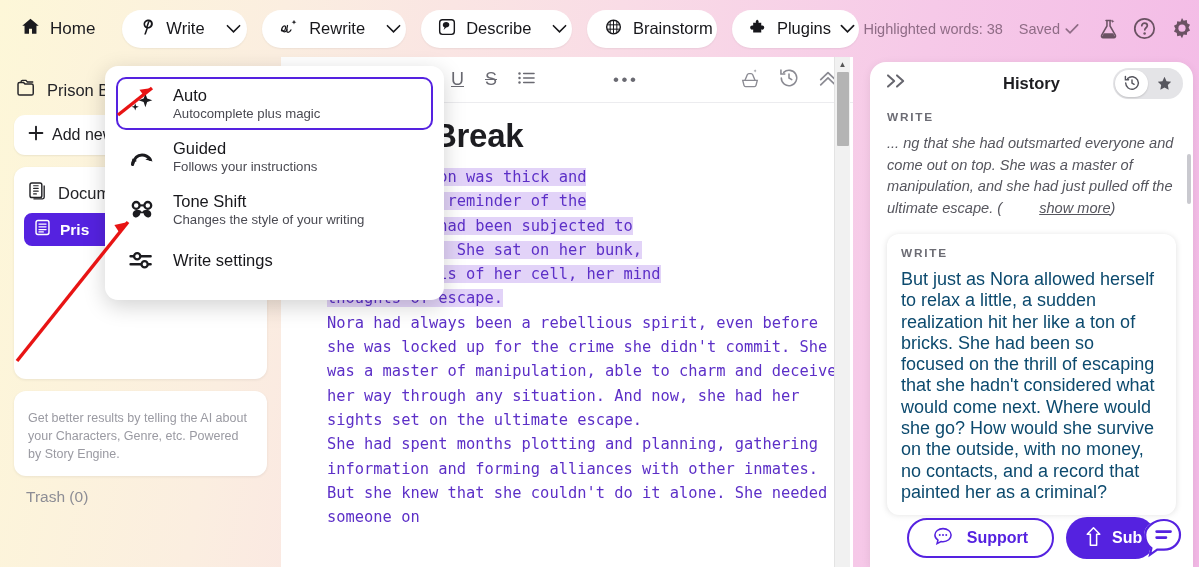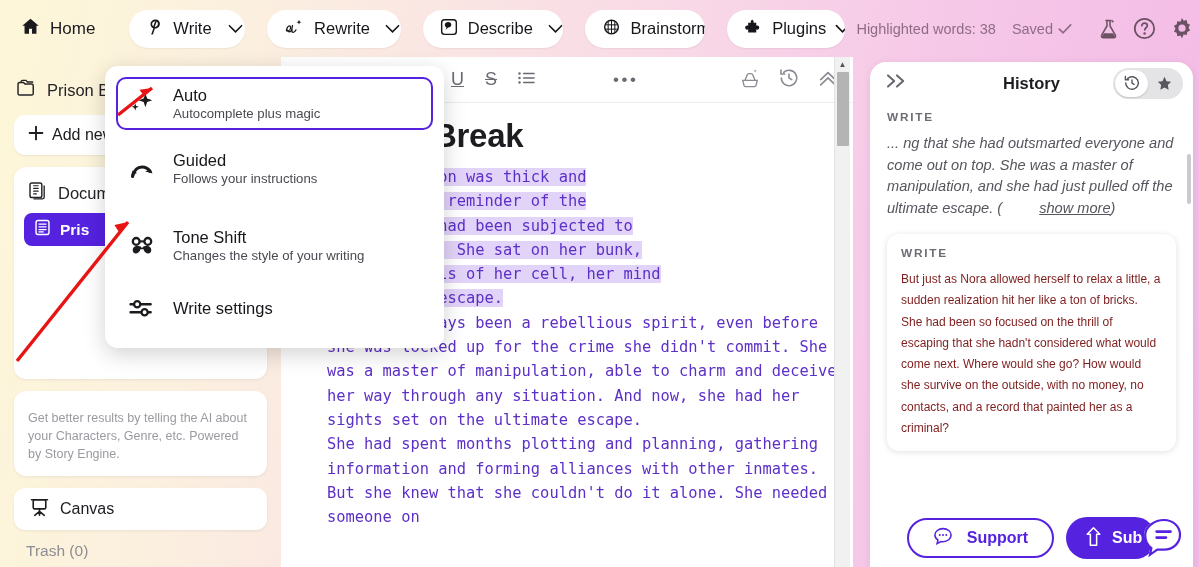--- a/index.html
+++ b/index.html
@@ -15,21 +15,21 @@
     overflow: hidden;
     background: linear-gradient(100deg, #fdf7d8 0%, #fbeee0 22%, #f9dce6 48%, #f6c9e8 72%, #f3b9e6 100%);
   }
 
   
   .topbar {
     position: absolute; top: 0; left: 0;
     width: 1195px; height: 57px;
     display: flex; align-items: center;
     padding-left: 14px;
-    gap: 11px;
+    gap: 4px;
     z-index: 40;
   }
   .home-btn {
     display: flex; align-items: center; gap: 9px;
     padding: 6px 12px 6px 6px;
     cursor: pointer;
   }
   .home-btn .lbl { font-size: 17px; color: #1b1b1f; }
 
   .toolgroup {
@@ -245,21 +245,21 @@
     font-style: italic; padding-bottom: 13px;
   }
   .hist-entry-0 .sm { text-decoration: underline; cursor: pointer; margin-left: 37px; }
   .hist-card {
     background: #fff;
     border-radius: 12px;
     box-shadow: 0 1px 6px rgba(0,0,0,.13);
     padding: 12px 14px 12px 14px;
     margin-top: 2px;
   }
-  .hist-card .txt { font-size: 12px; line-height: 21.3px; color: #7f1d1d; }
+  .hist-card .txt { font-size: 18px; line-height: 21.3px; color: #0c4a6e; }
 
   .hpanel-scroll {
     position: absolute; right: 2px; top: 50px;
     width: 4px; height: 50px; border-radius: 2px;
     background: #c9c9cf;
   }
 
   .bottom-btns {
     position: absolute; bottom: 0; left: 0; right: 0;
     height: 58px;
@@ -293,21 +293,21 @@
     position: absolute; left: 105px; top: 66px;
     width: 339px;
     background: #fff;
     border-radius: 13px;
     box-shadow: 0 6px 22px rgba(0,0,0,.18);
     padding: 11px 11px 16px 11px;
     z-index: 60;
   }
   .menu-item {
     display: flex; align-items: center; gap: 16px;
-    padding: 21px 11px;
+    padding: 9px 11px;
     border-radius: 10px;
     cursor: pointer;
   }
   .menu-item.sel { border: 2px solid #5522e0; padding: 7px 9px; align-items: center; }
   .menu-item .mi-ico { width: 30px; display: flex; align-items: center; justify-content: center; flex: none; }
   .menu-item .mi-title { font-size: 16.5px; color: #17171b; }
   .menu-item .mi-sub { font-size: 13.2px; color: #4a4a52; margin-top: 1px; }
   .menu-item.plain { padding: 12px 11px; }
   .menu-item.plain .mi-title { font-size: 16.5px; }
 
@@ -482,29 +482,20 @@
           </svg>
         </span>
         <span>Pris</span>
       </div>
     </div>
 
     <div class="sb-bible">
       <div class="bible-desc">Get better results by telling the AI about your Characters, Genre, etc. Powered by Story Engine.</div>
     </div>
 
-    <div class="sb-canvas">
-      <span>
-        <svg width="19" height="19" viewBox="0 0 20 20">
-          <rect x="3.4" y="1.8" width="13.2" height="9.6" rx="1.4" stroke="#1d1d21" stroke-width="1.7" fill="none"></rect>
-          <path d="M10 11.4v6.8M10 14.2l-5 4M10 14.2l5 4M1.6 1.8h16.8" stroke="#1d1d21" stroke-width="1.7" stroke-linecap="round" fill="none"></path>
-        </svg>
-      </span>
-      <span class="lbl">Canvas</span>
-    </div>
 
     <div class="sb-trash">Trash (0)</div>
   </div>
 
   <div class="editor-wrap">
     <div class="fmt-bar">
       <div class="fmt-left">
         <span class="fi" style="text-decoration:underline;">U</span>
         <span class="fi" style="text-decoration:line-through;">S</span>
         <span class="fi">

